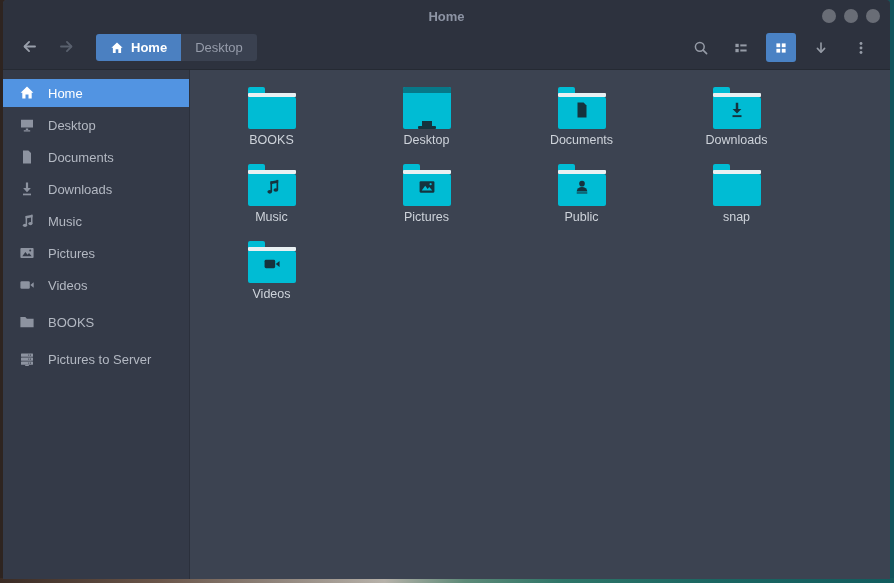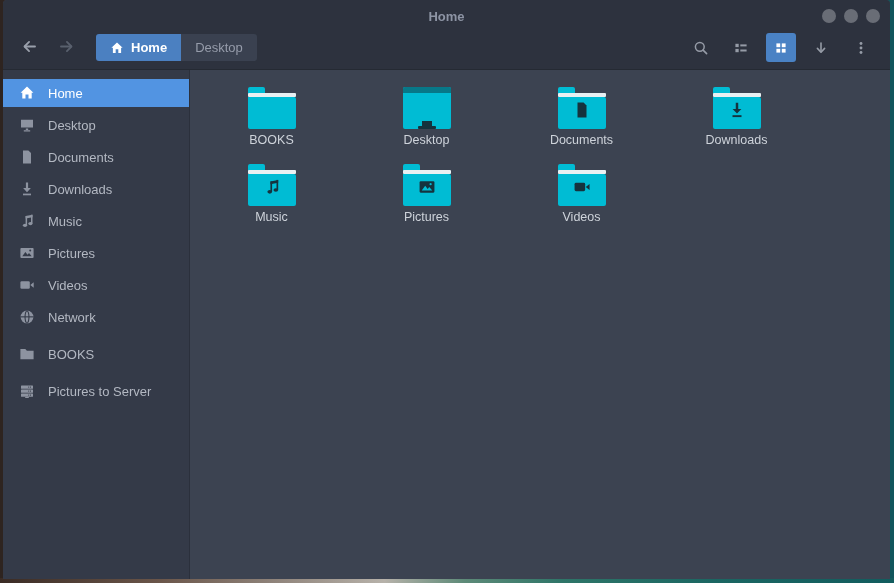--- a/index.html
+++ b/index.html
@@ -217,30 +217,20 @@
         </div>
         <div class="side-item">
           <span class="sicon">
             <svg width="16" height="16" viewBox="0 0 16 16" fill="currentColor" xmlns="http://www.w3.org/2000/svg">
               <rect x="1.4" y="4.2" width="9.4" height="7.6" rx="1.3"></rect>
               <polygon points="11.3,8 14.7,5.3 14.7,10.7"></polygon>
             </svg>
           </span>
           <span>Videos</span>
         </div>
-        <div class="side-item">
-          <span class="sicon">
-            <svg width="16" height="16" viewBox="0 0 16 16" fill="currentColor" xmlns="http://www.w3.org/2000/svg">
-              <circle cx="8" cy="8" r="6.4"></circle>
-              <rect fill="#343a48" x="1.4" y="7.3" width="13.2" height="1.1"></rect>
-              <path fill="none" stroke="#343a48" stroke-width="1.1" d="M8 1.6 C5.4 3.4 5.4 12.6 8 14.4 M8 1.6 C10.6 3.4 10.6 12.6 8 14.4"></path>
-            </svg>
-          </span>
-          <span>Network</span>
-        </div>
         <div class="side-item group-gap">
           <span class="sicon">
             <svg width="16" height="16" viewBox="0 0 16 16" fill="currentColor" xmlns="http://www.w3.org/2000/svg">
               <path d="M1.4 3 H6.3 L7.9 4.7 H14.6 V13.2 H1.4 Z"></path>
             </svg>
           </span>
           <span>BOOKS</span>
         </div>
         <div class="side-item group-gap">
           <span class="sicon">
@@ -341,20 +331,43 @@
           </div>
           <div class="file-label">Pictures</div>
         </div>
         <div class="file-item">
           <div class="ficon">
             <div class="ftab" style="background:#00bcd4"></div>
             <div class="fstripe" style="background:#e9f0f2"></div>
             <div class="fbody" style="background:#00bcd4"></div>
             <span class="femblem" style="color:#15333e">
               <svg width="18" height="18" viewBox="0 0 16 16" fill="currentColor" xmlns="http://www.w3.org/2000/svg">
+                <circle cx="8" cy="5" r="2.5"></circle>
+                <path d="M3.3 12.1 a4.7 4.2 0 0 1 9.4 0 Z"></path>
+                <rect x="3.3" y="12.8" width="9.4" height="1"></rect>
+              </svg>
+            </span>
+          </div>
+          <div class="file-label">Public</div>
+        </div>
+        <div class="file-item">
+          <div class="ficon">
+            <div class="ftab" style="background:#00bcd4"></div>
+            <div class="fstripe" style="background:#e9f0f2"></div>
+            <div class="fbody" style="background:#00bcd4"></div>
+          </div>
+          <div class="file-label">snap</div>
+        </div>
+        <div class="file-item">
+          <div class="ficon">
+            <div class="ftab" style="background:#00bcd4"></div>
+            <div class="fstripe" style="background:#e9f0f2"></div>
+            <div class="fbody" style="background:#00bcd4"></div>
+            <span class="femblem" style="color:#15333e">
+              <svg width="18" height="18" viewBox="0 0 16 16" fill="currentColor" xmlns="http://www.w3.org/2000/svg">
                 <rect x="1.4" y="4.2" width="9.4" height="7.6" rx="1.3"></rect>
                 <polygon points="11.3,8 14.7,5.3 14.7,10.7"></polygon>
               </svg>
             </span>
           </div>
           <div class="file-label">Videos</div>
         </div>
       </main>
   </div>
 </div>

